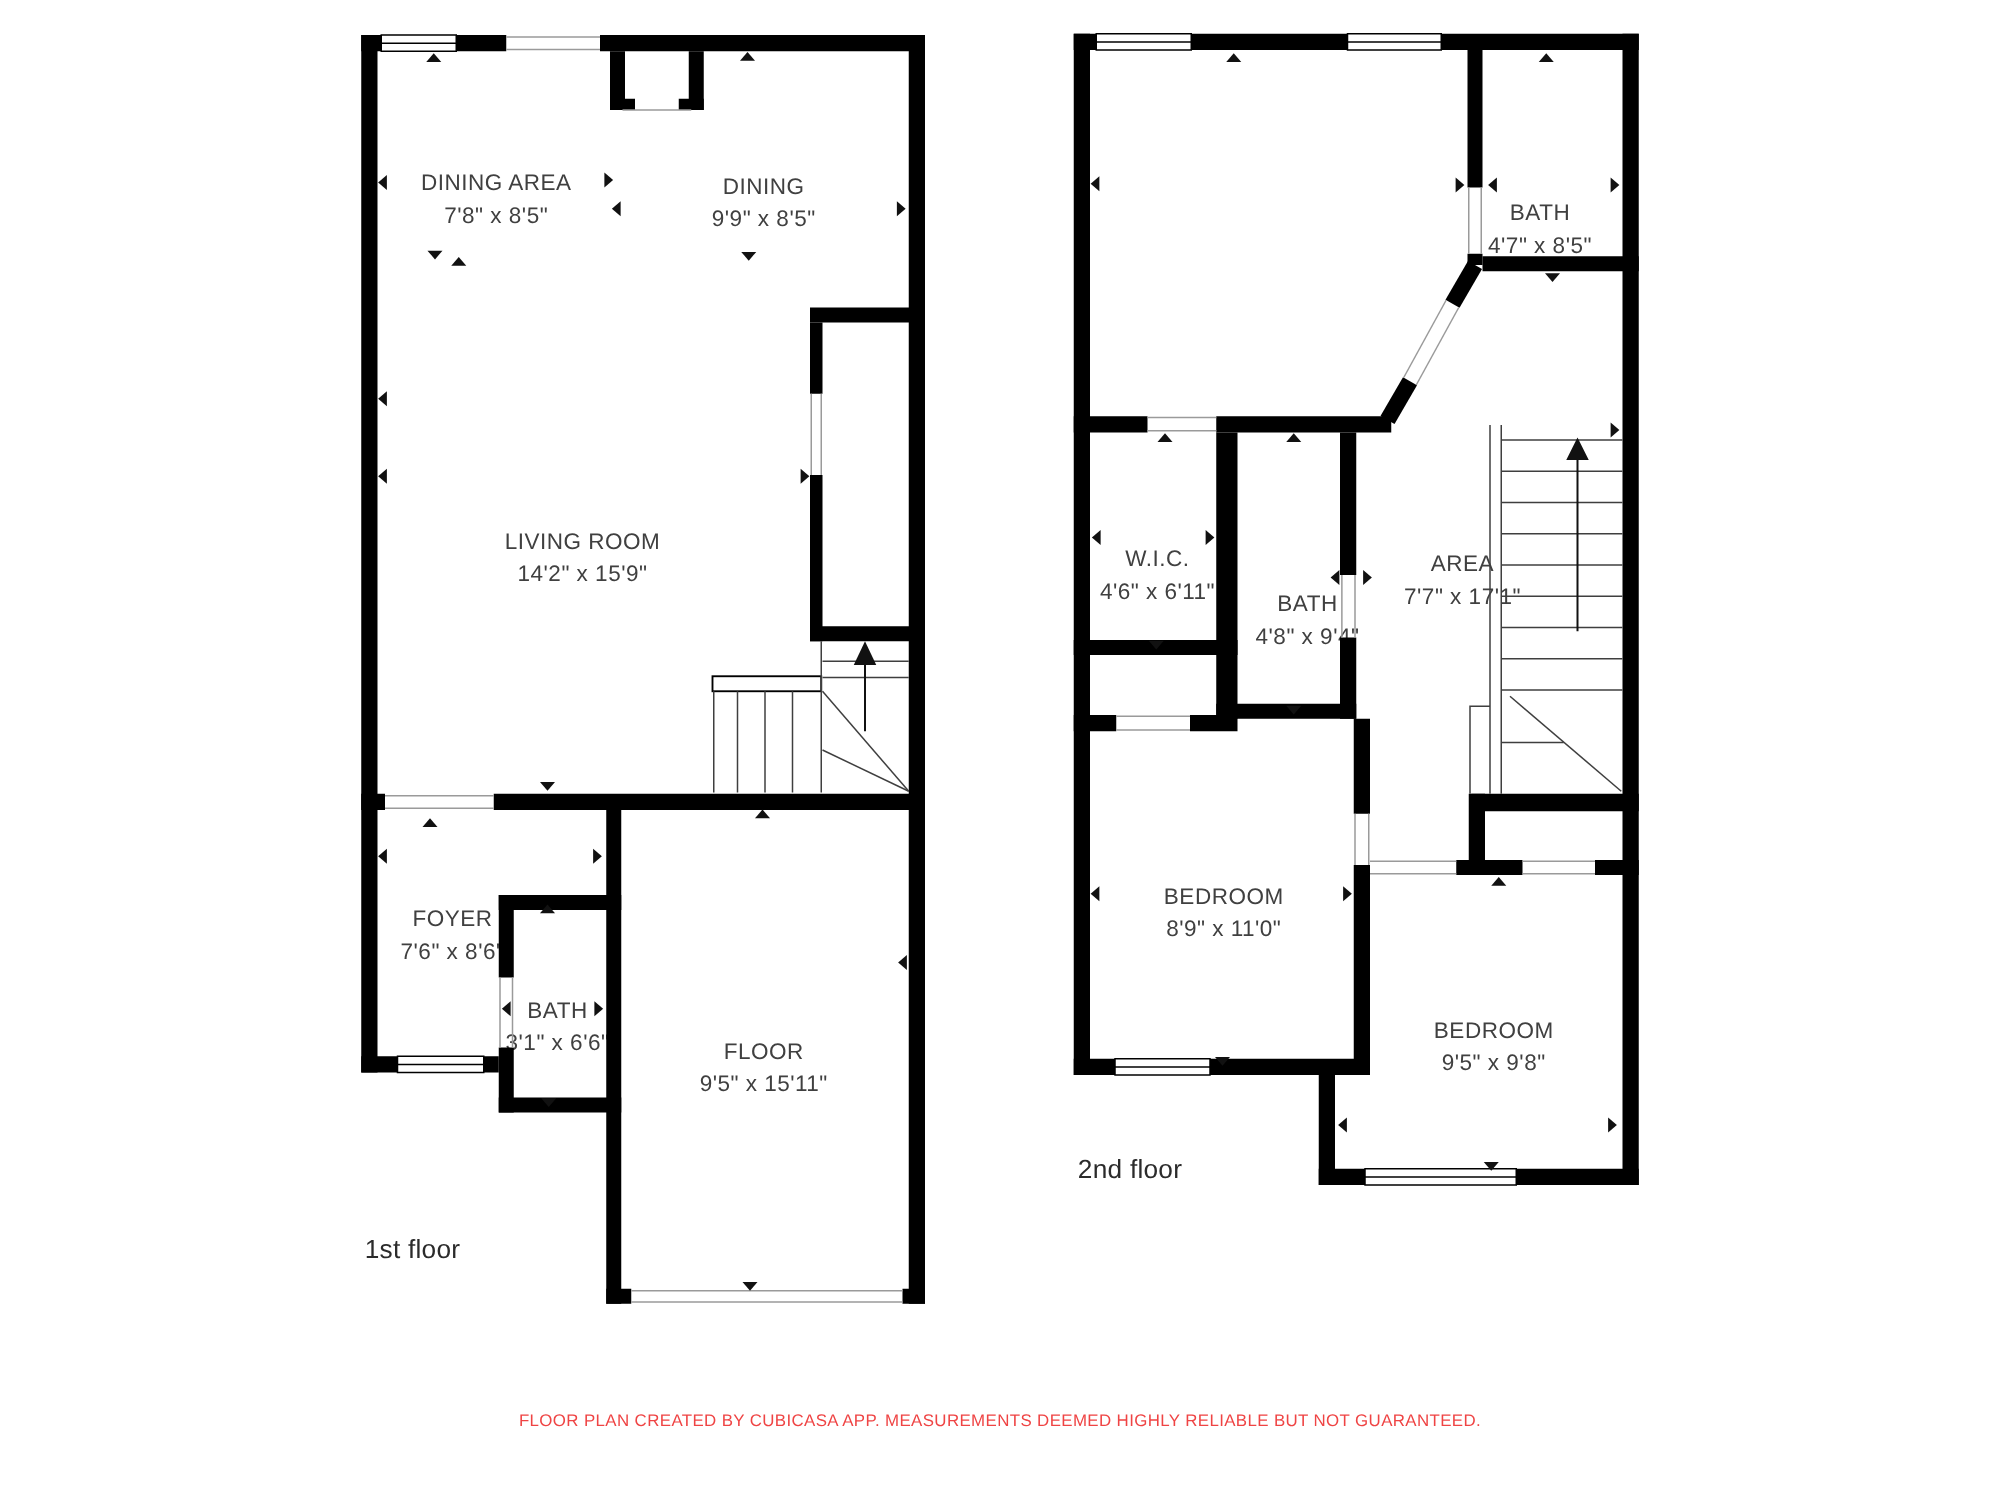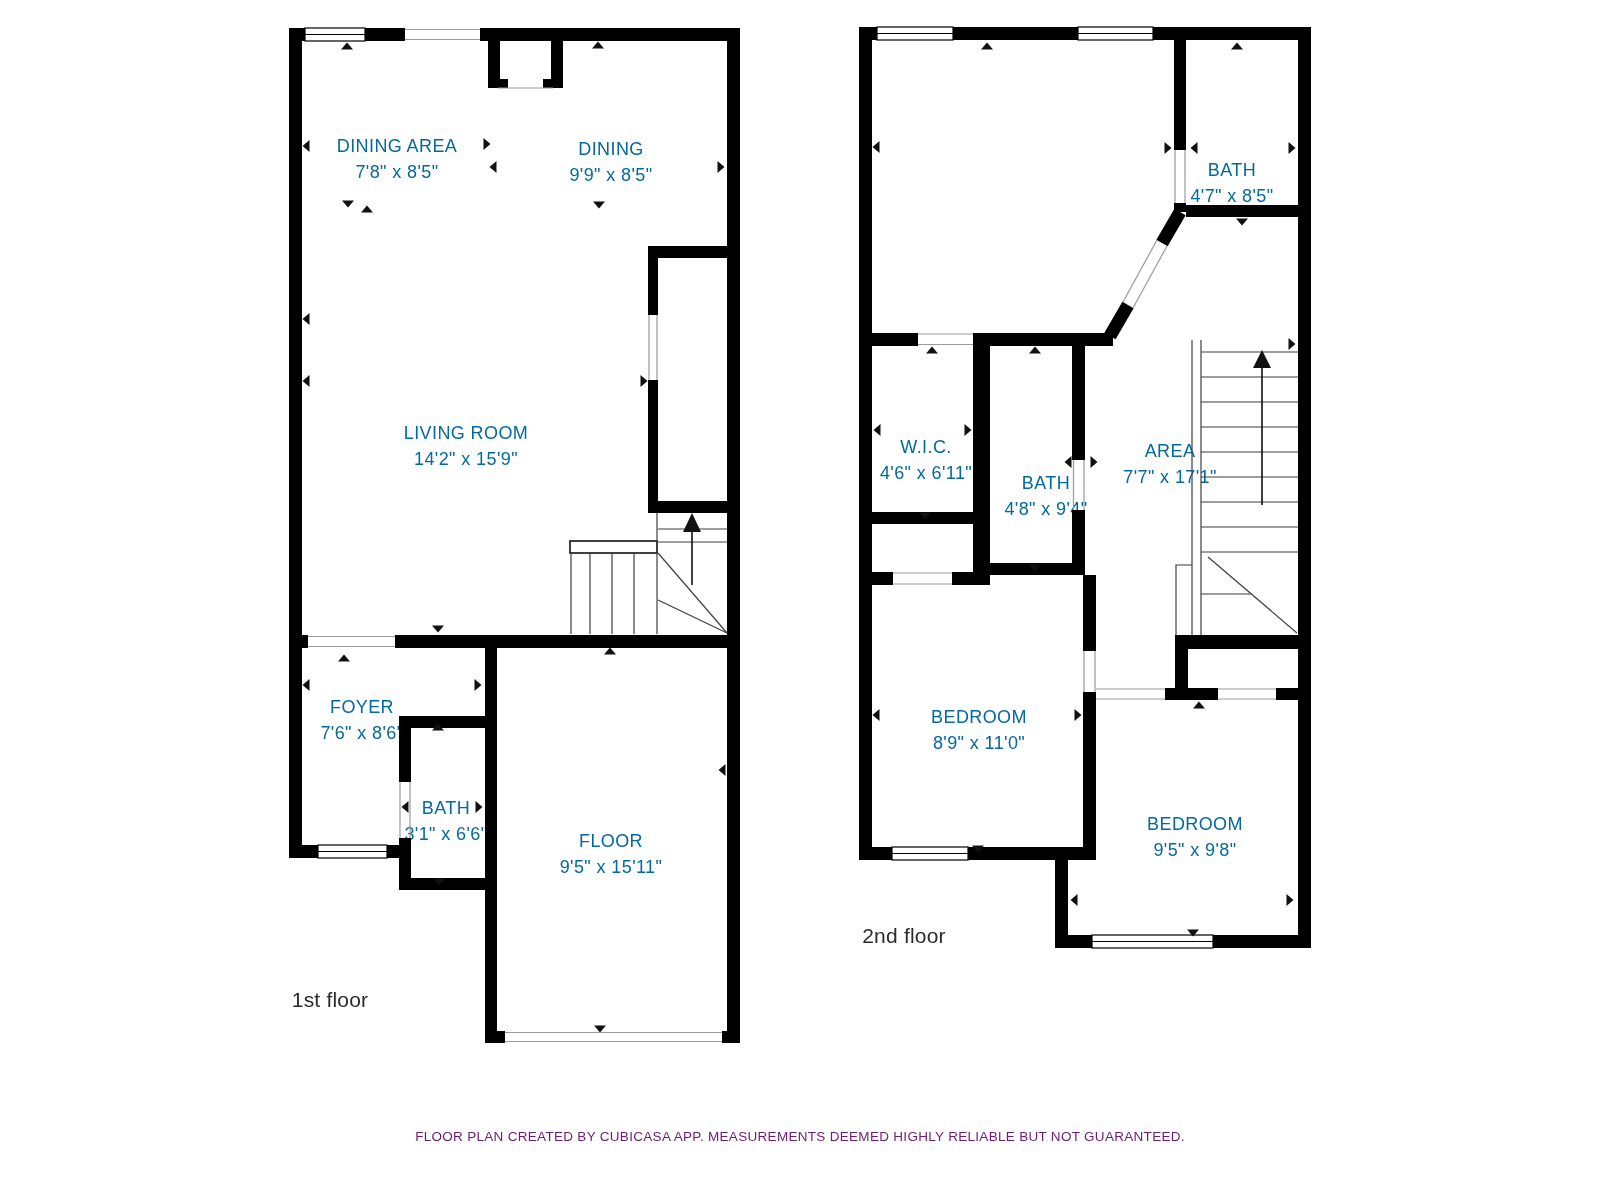--- a/index.html
+++ b/index.html
@@ -4,30 +4,30 @@
 <style>
   html,body{margin:0;padding:0;background:#ffffff;}
   #stage{
     position:relative;width:1600px;height:1200px;background:#ffffff;overflow:hidden;
     font-family:"Liberation Sans", "DejaVu Sans", sans-serif;
   }
   #plan-svg{position:absolute;left:0;top:0;z-index:2;pointer-events:none;}
   .labels{position:absolute;left:0;top:0;width:1600px;height:1200px;z-index:1;}
   .room-label{
     position:absolute;transform:translate(-50%,-50%);
-    text-align:center;color:#0369a1;font-size:18px;line-height:26px;
+    text-align:center;color:#404040;font-size:18px;line-height:26px;
     letter-spacing:0.4px;white-space:nowrap;
   }
   .floor-label{
     position:absolute;transform:translate(-50%,-50%);
     color:#2b2b2b;font-size:21px;white-space:nowrap;letter-spacing:0.2px;
   }
   .disclaimer{
     position:absolute;transform:translate(-50%,-50%);
-    color:#701a75;font-size:13.5px;letter-spacing:0.3px;white-space:nowrap;
+    color:#ef4444;font-size:13.5px;letter-spacing:0.3px;white-space:nowrap;
   }
 </style>
 </head>
 <body>
 
 <div id="stage">
 
   <div class="labels">
 
     <div class="room-label" style="left:397px;top:159px">
@@ -35,21 +35,21 @@
       <div>7'8" x 8'5"</div>
     </div>
     <div class="room-label" style="left:611px;top:162px">
       <div>DINING</div>
       <div>9'9" x 8'5"</div>
     </div>
     <div class="room-label" style="left:466px;top:446px">
       <div>LIVING ROOM</div>
       <div>14'2" x 15'9"</div>
     </div>
-    <div class="room-label" style="left:362px;top:720px">
+    <div class="room-label" style="left:362px;top:748px">
       <div>FOYER</div>
       <div>7'6" x 8'6"</div>
     </div>
     <div class="room-label" style="left:446px;top:821px">
       <div>BATH</div>
       <div>3'1" x 6'6"</div>
     </div>
     <div class="room-label" style="left:611px;top:854px">
       <div>FLOOR</div>
       <div>9'5" x 15'11"</div>

